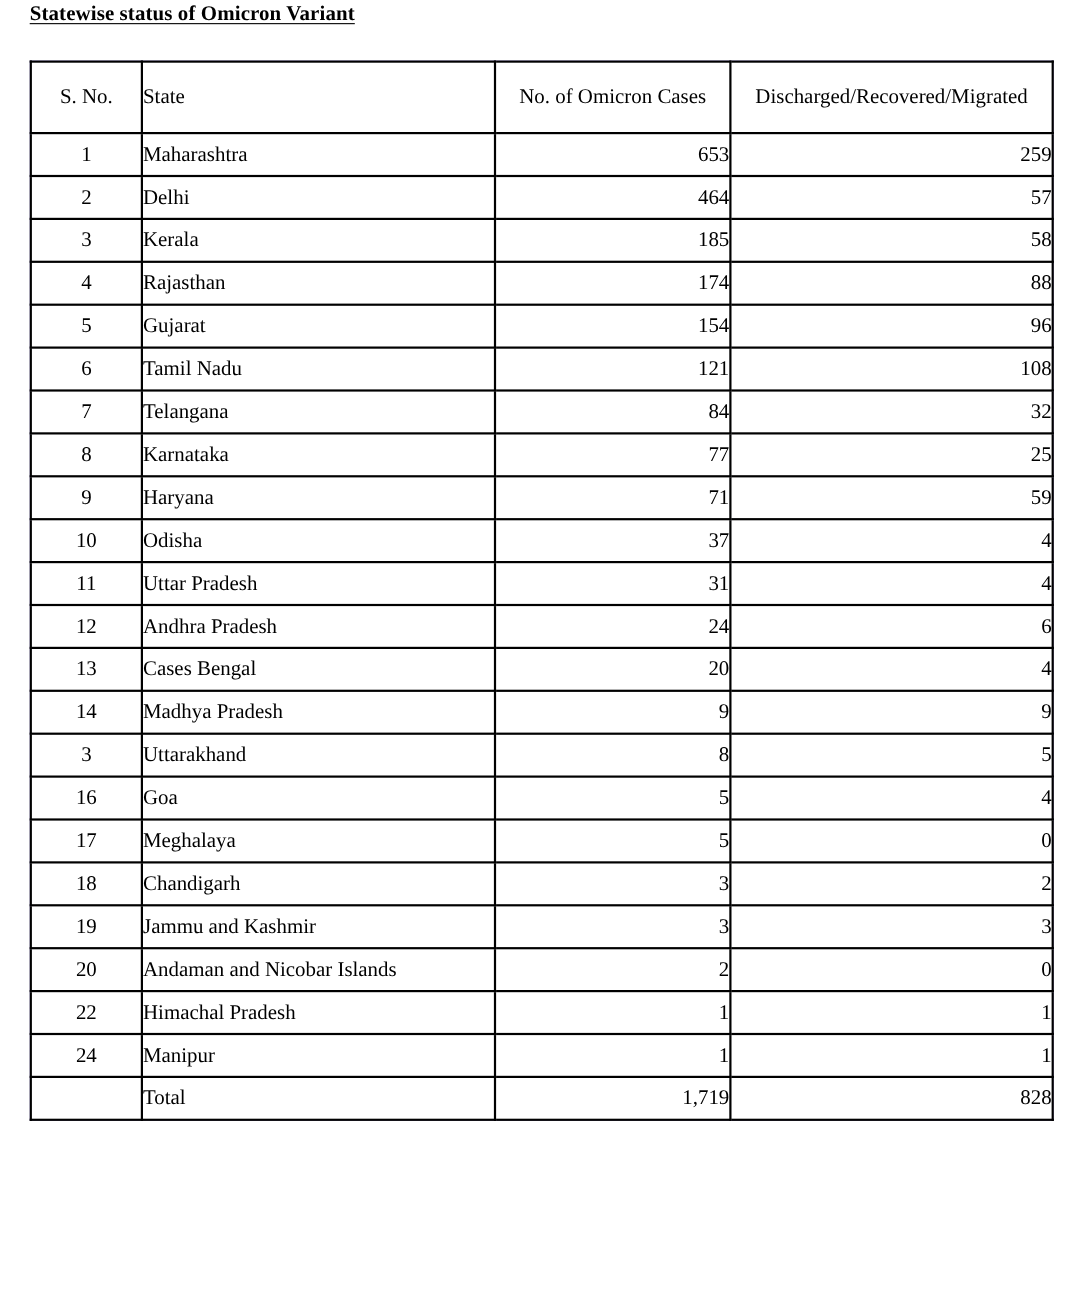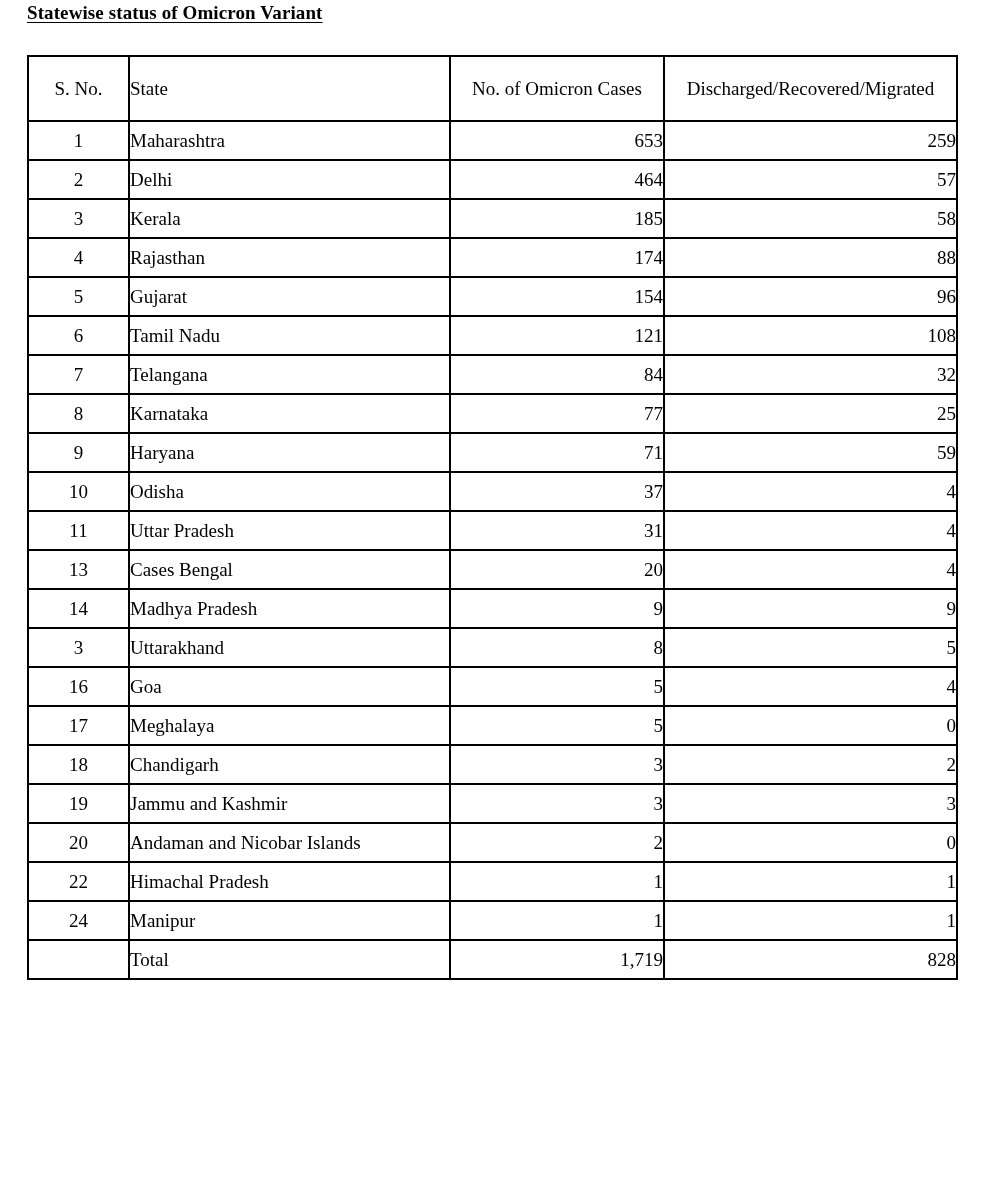--- a/index.html
+++ b/index.html
@@ -178,20 +178,26 @@
           <td class="num">37</td>
           <td class="num">4</td>
         </tr>
         <tr>
           <td class="sno">11</td>
           <td class="state">Uttar Pradesh</td>
           <td class="num">31</td>
           <td class="num">4</td>
         </tr>
         <tr>
+          <td class="sno">12</td>
+          <td class="state">Andhra Pradesh</td>
+          <td class="num">24</td>
+          <td class="num">6</td>
+        </tr>
+        <tr>
           <td class="sno">13</td>
           <td class="state">Cases Bengal</td>
           <td class="num">20</td>
           <td class="num">4</td>
         </tr>
         <tr>
           <td class="sno">14</td>
           <td class="state">Madhya Pradesh</td>
           <td class="num">9</td>
           <td class="num">9</td>

